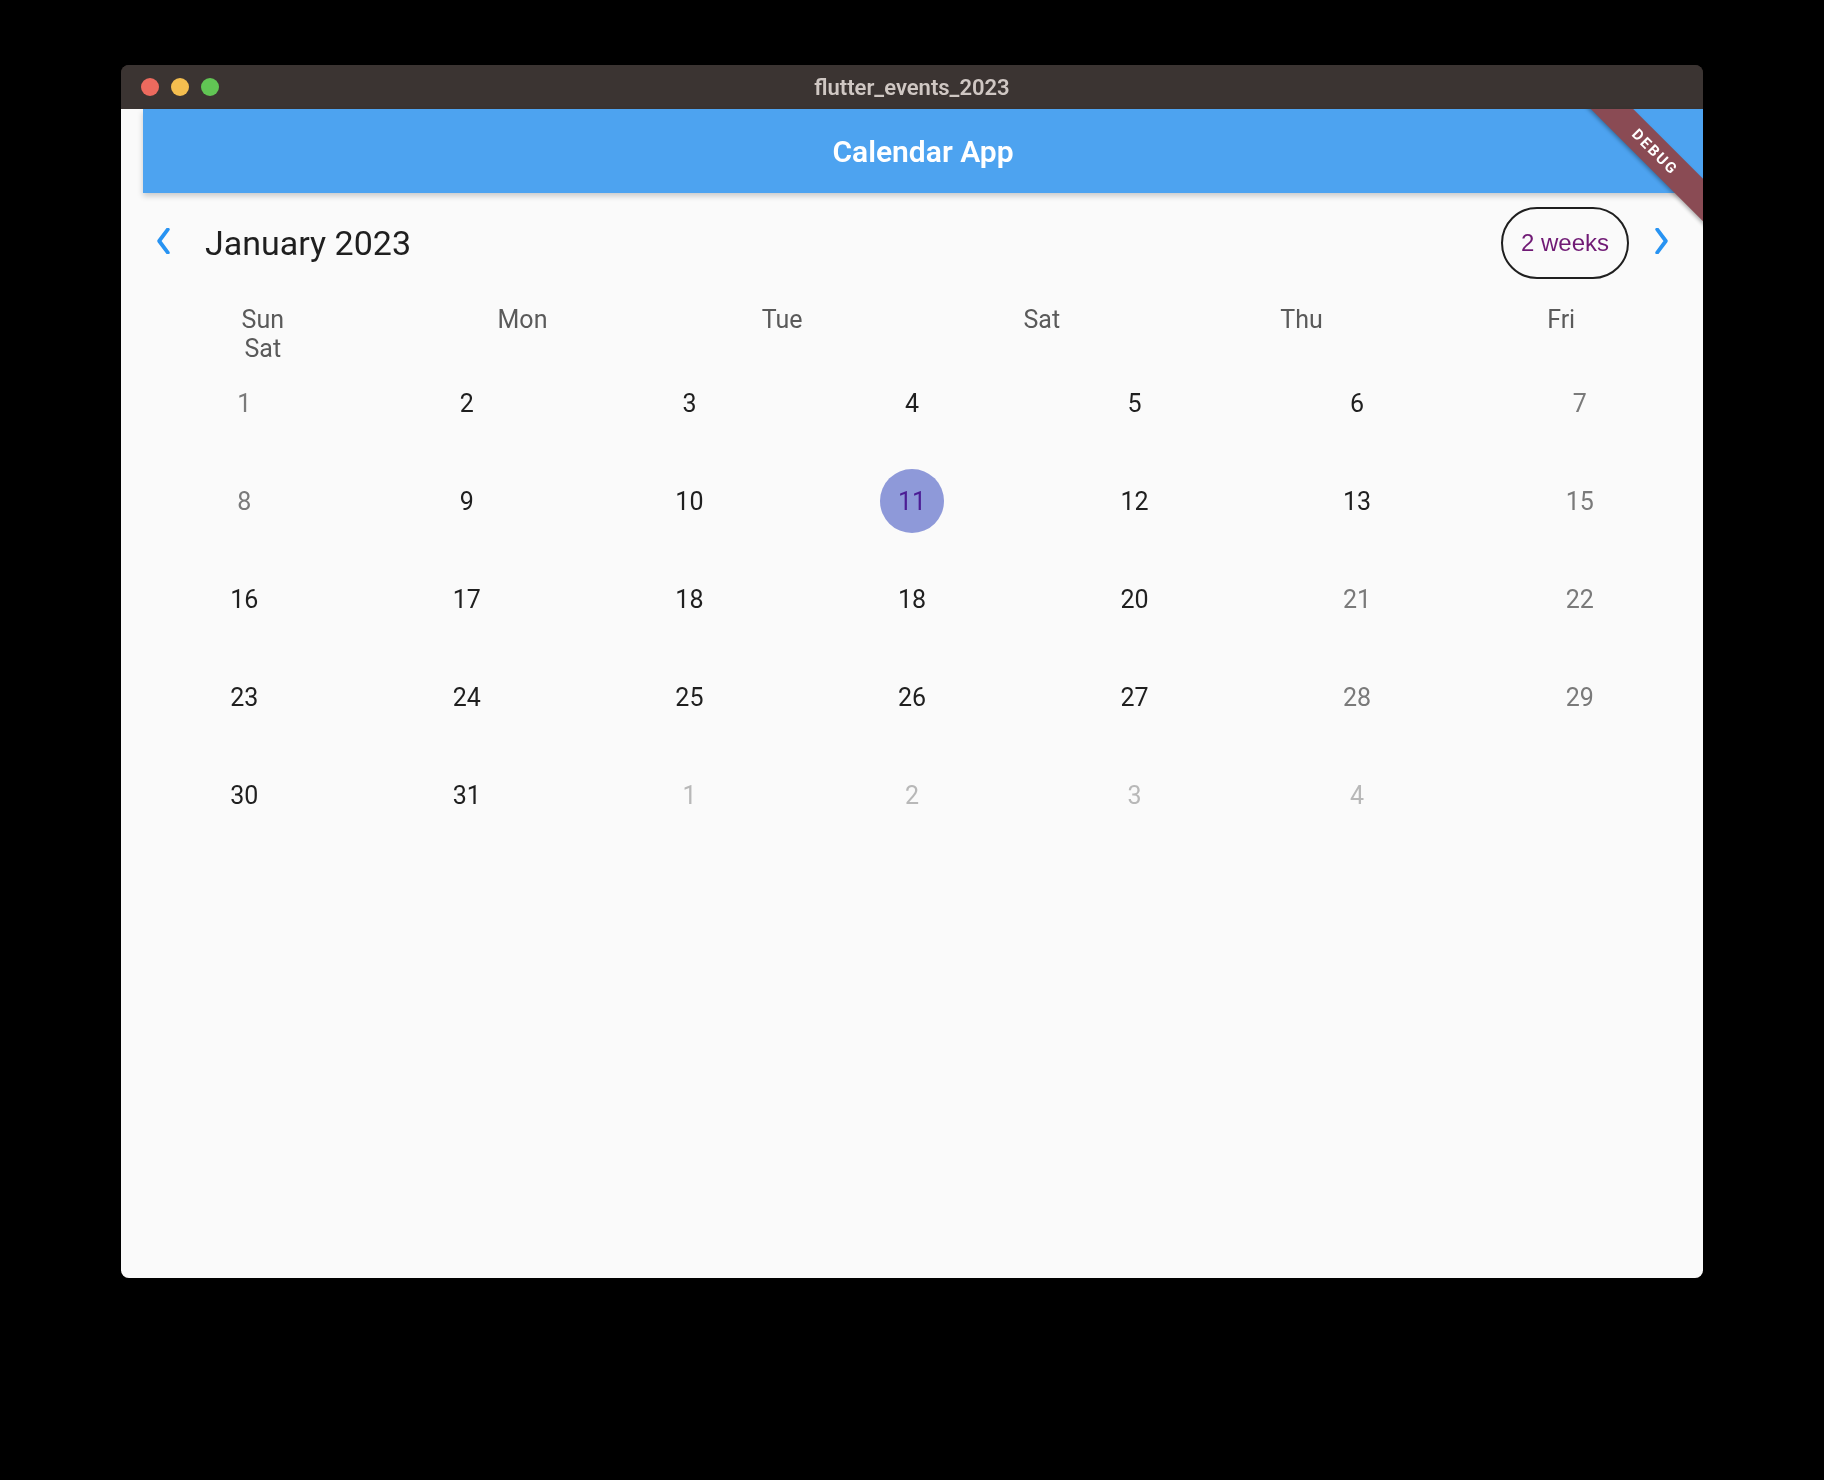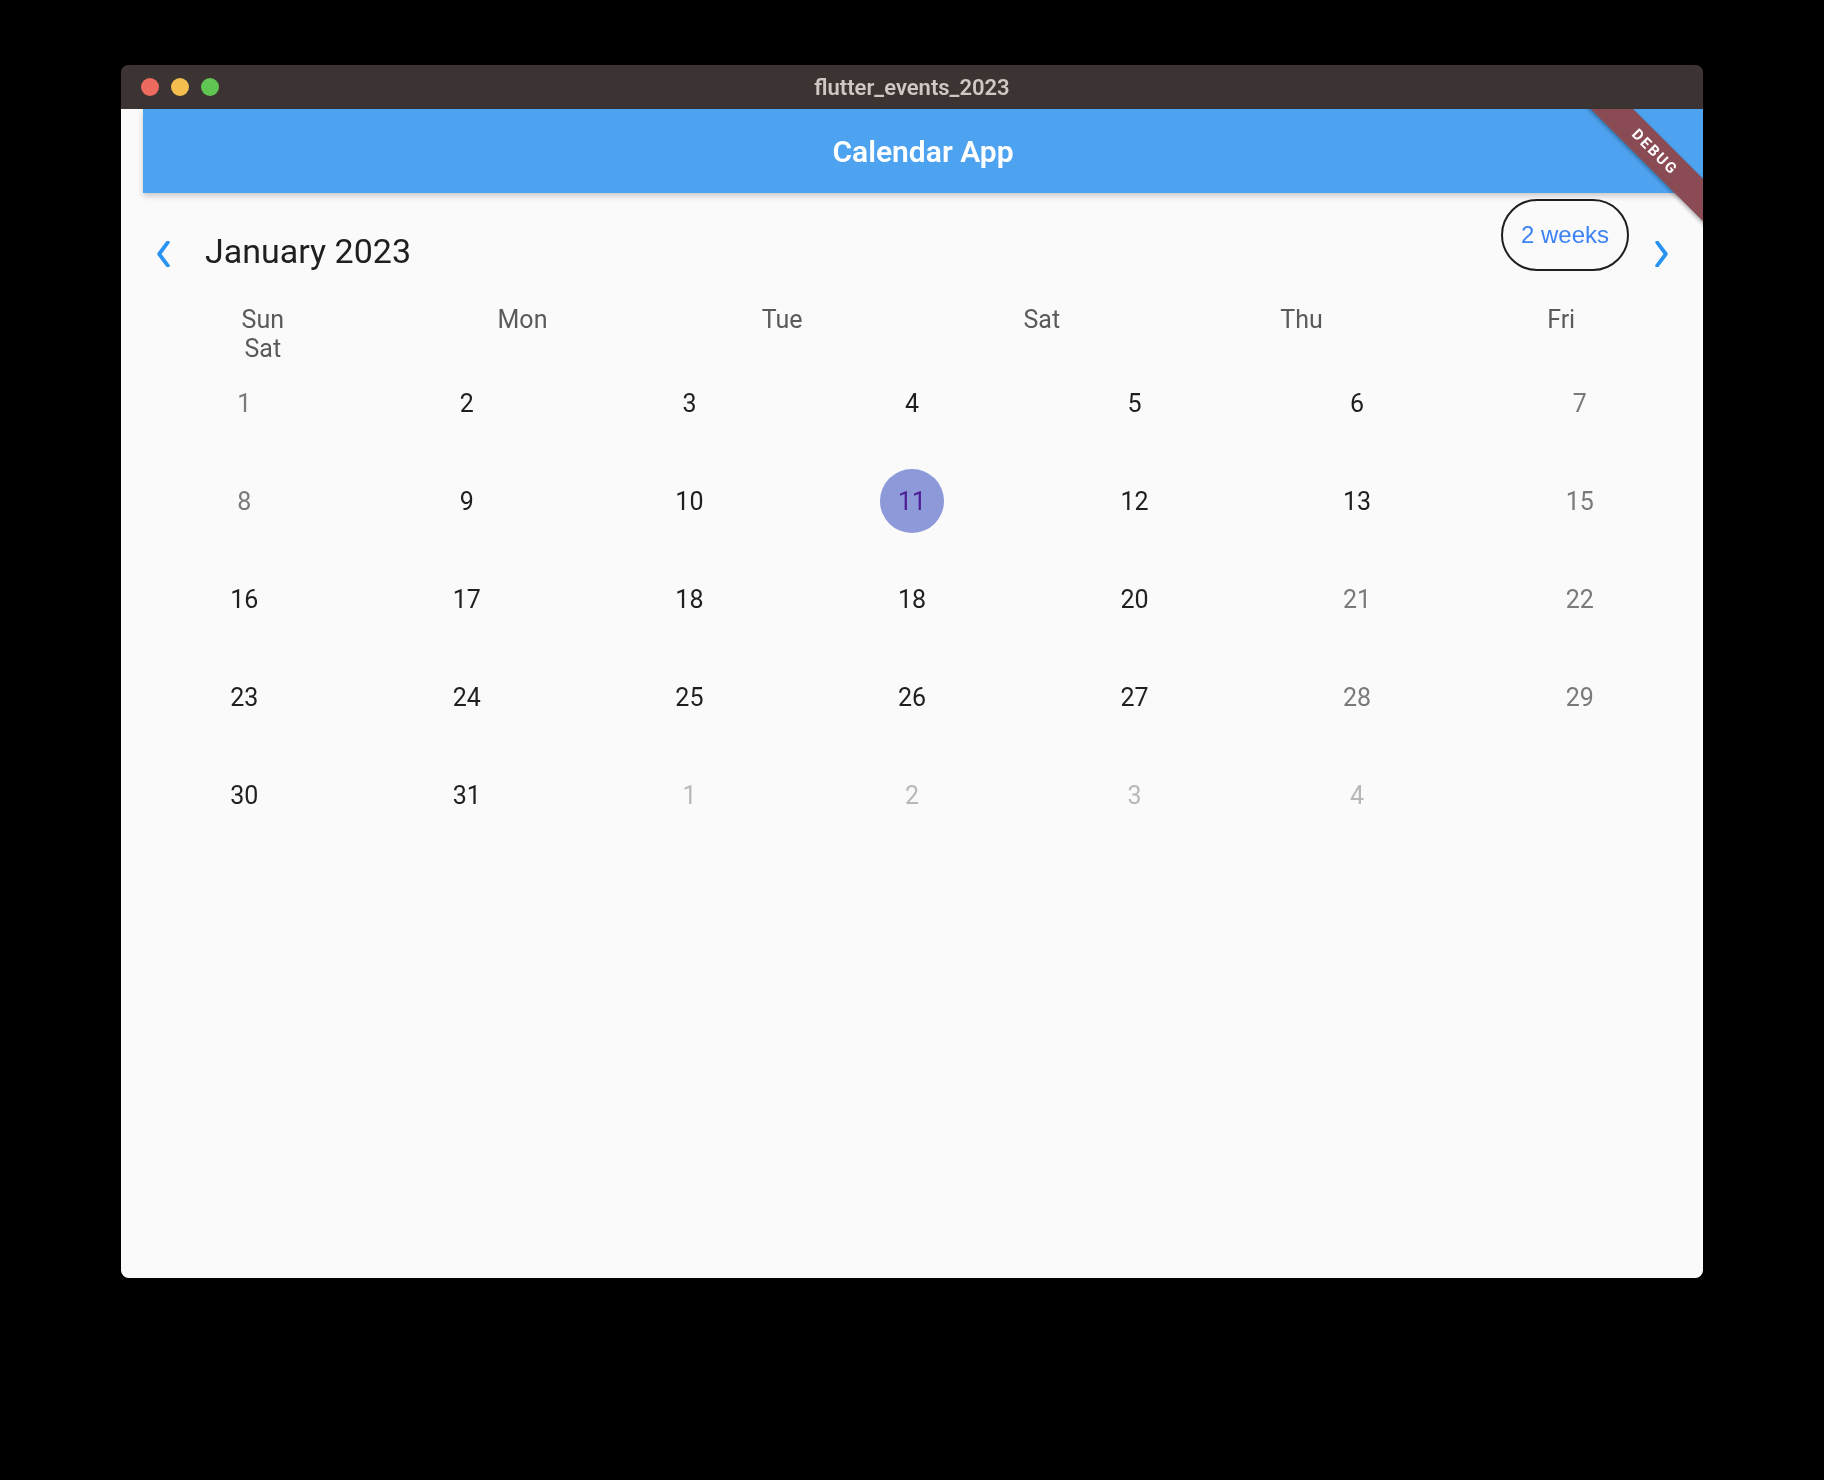--- a/index.html
+++ b/index.html
@@ -94,21 +94,21 @@
       transform: rotate(45deg);
       top: 28px;
       right: -62px;
       box-shadow: 0 2px 4px rgba(0,0,0,0.3);
     }
     .calendar {
       padding: 22px 12px 0 12px;
     }
     .cal-header {
       display: flex;
-      align-items: flex-end;
+      align-items: center;
       height: 56px;
       padding: 0 6px;
     }
     .nav-btn {
       width: 48px;
       display: flex;
       align-items: center;
       justify-content: center;
       color: #2893f2;
       cursor: pointer;
@@ -119,21 +119,21 @@
       font-weight: 400;
       color: #1f1f1f;
       margin-left: 18px;
       flex: 0 0 auto;
     }
     .spacer { flex: 1; }
     .format-btn {
       border: 2px solid #1f1f1f;
       border-radius: 999px;
       padding: 20px 18px;
-      color: #3b82f6;
+      color: #701a75;
       font-size: 24px;
       font-weight: 400;
       cursor: pointer;
       margin-right: 8px;
       background: transparent;
     }
     .dow-row {
       display: grid;
       grid-template-columns: repeat(6, 1fr);
       margin-top: 34px;

